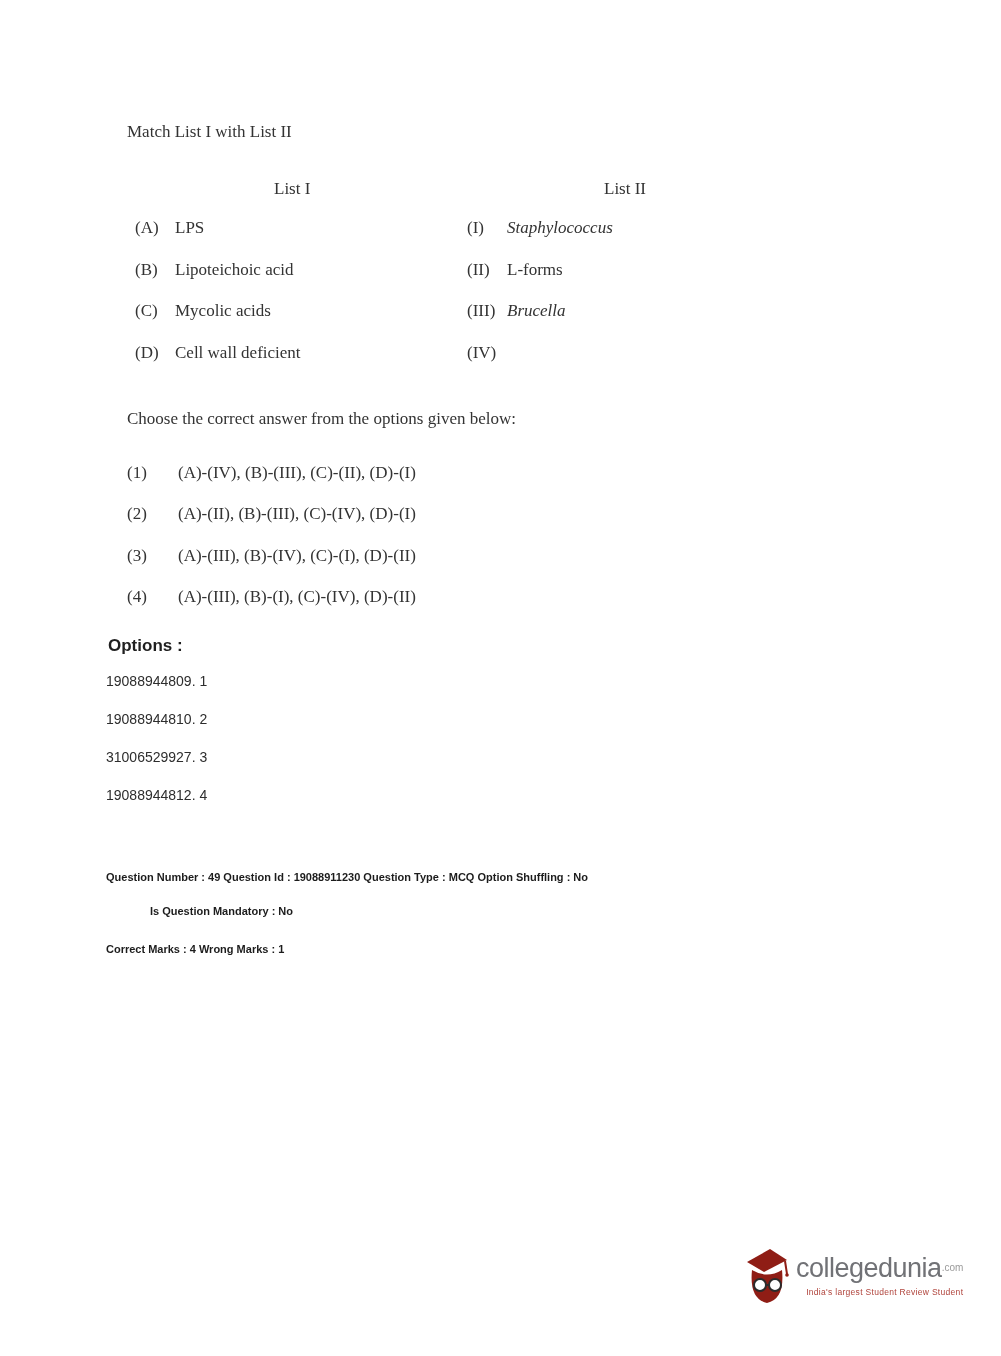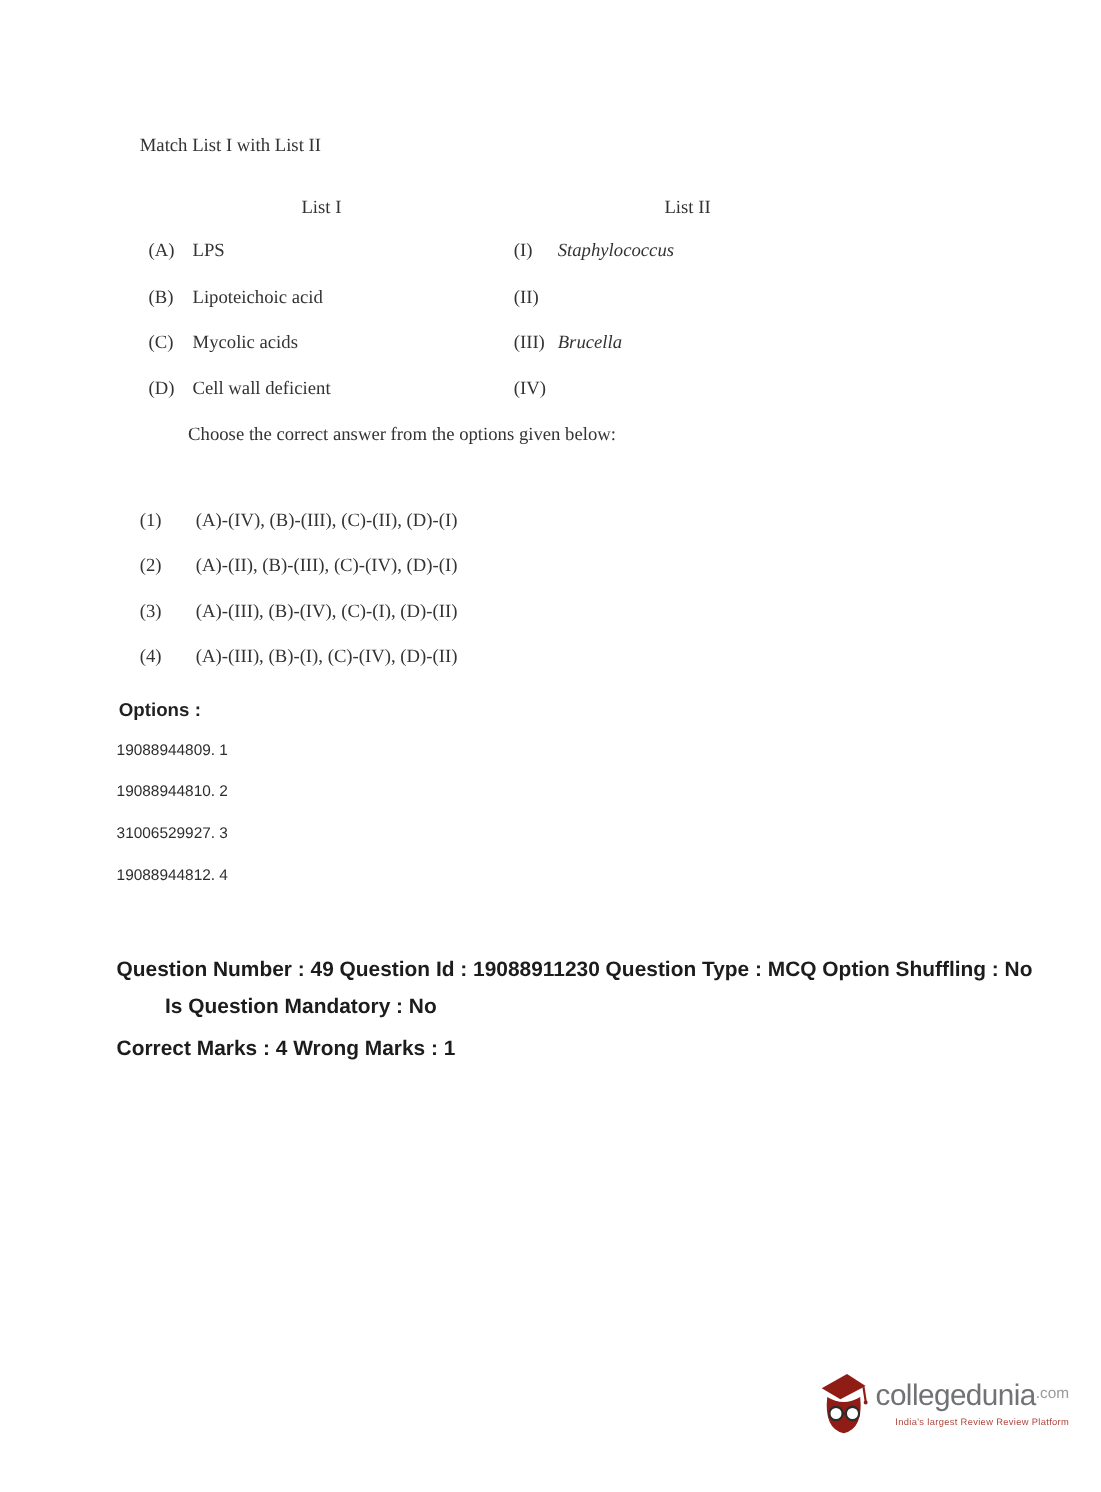--- a/index.html
+++ b/index.html
@@ -28,38 +28,38 @@
 
   .match-rows { left: 135px; top: 218px; width: 740px; }
   .match-row {
     display: grid;
     grid-template-columns: 40px 292px 40px auto;
     height: 41.6px;
     align-items: start;
   }
   .it { font-style: italic; }
 
-  .choose-line { left: 127px; top: 385px; margin-left: 44px; }
+  .choose-line { left: 127px; top: 409px; }
 
   .answer-rows { left: 127px; top: 463px; width: 600px; }
   .answer-row {
     display: grid;
     grid-template-columns: 51px auto;
     height: 41.4px;
     align-items: start;
   }
 
   
   .sans { font-family: "Liberation Sans", sans-serif; color: #2d2d2d; }
 
   .options-heading { left: 108px; top: 636px; font-size: 17px; font-weight: bold; color: #1f1f1f; }
   .options-items { left: 106px; top: 673px; font-size: 14px; }
   .options-item { height: 38px; line-height: 1.15; }
 
-  .meta-line { font-size: 19px; font-weight: bold; color: #1c1c1c; white-space: nowrap; }
+  .meta-line { font-size: 11px; font-weight: bold; color: #1c1c1c; white-space: nowrap; }
   .meta-1 { left: 106px; top: 871px; }
   .meta-2 { left: 106px; top: 905px; margin-left: 44px; }
   .meta-3 { left: 106px; top: 943px; }
 
   
   .footer-logo {
     left: 745px;
     top: 1245px;
     display: flex;
     align-items: flex-start;
@@ -70,21 +70,21 @@
   .brand-name {
     font-family: "Liberation Sans", sans-serif;
     font-size: 27px;
     color: #717276;
     letter-spacing: -0.5px;
     line-height: 1;
     text-align: center;
   }
   .brand-suffix {
     font-family: "Liberation Sans", sans-serif;
-    font-size: 14px;
+    font-size: 10px;
     color: #9a9a9a;
     vertical-align: super;
   }
   .brand-tagline {
     font-family: "Liberation Sans", sans-serif;
     font-size: 8.5px;
     color: #b0443c;
     margin-top: 5px;
     letter-spacing: 0.3px;
     text-align: right;
@@ -104,20 +104,21 @@
     <div class="match-row">
       <span>(A)</span>
       <span>LPS</span>
       <span>(I)</span>
       <span class="it">Staphylococcus</span>
     </div>
     <div class="match-row">
       <span>(B)</span>
       <span>Lipoteichoic acid</span>
       <span>(II)</span>
+      <span>L-forms</span>
     </div>
     <div class="match-row">
       <span>(C)</span>
       <span>Mycolic acids</span>
       <span>(III)</span>
       <span class="it">Brucella</span>
     </div>
     <div class="match-row">
       <span>(D)</span>
       <span>Cell wall deficient</span>
@@ -168,17 +169,17 @@
       <path d="M7 25 Q4 54 22 58 Q40 54 37 25 Q22 34 7 25" fill="#8f1d15"></path>
 
       <circle cx="15" cy="40" r="6" fill="#ffffff" stroke="#2b2b2b" stroke-width="2"></circle>
       <circle cx="30" cy="40" r="6" fill="#ffffff" stroke="#2b2b2b" stroke-width="2"></circle>
       <line x1="21" y1="40" x2="24" y2="40" stroke="#2b2b2b" stroke-width="2"></line>
     </svg>
     <div class="brand-wrap">
       <div>
         <span class="brand-name">collegedunia</span><span class="brand-suffix">.com</span>
       </div>
-      <div class="brand-tagline">India's largest Review Review Platform</div>
+      <div class="brand-tagline">India's largest Student Review Student</div>
     </div>
   </div>
 
 </div>
 
 </body></html>

